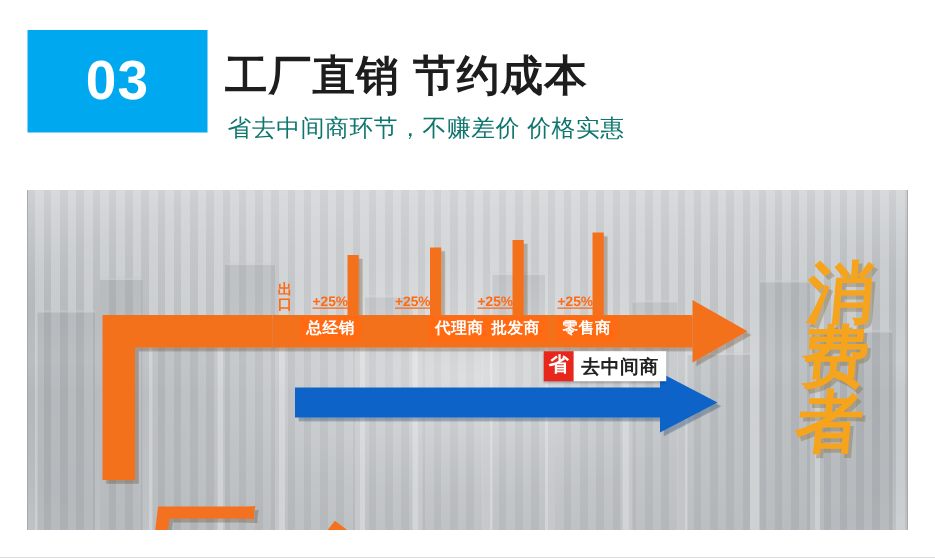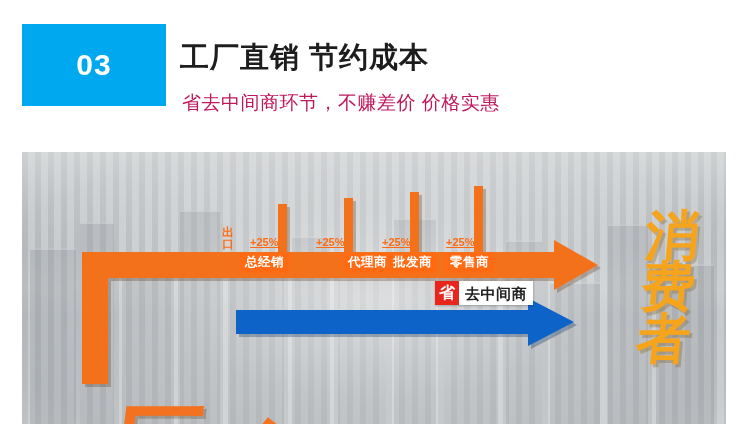--- a/index.html
+++ b/index.html
@@ -30,44 +30,44 @@
     background: #ffffff;
   }
   .badge {
     position: absolute;
     left: 22px;
     top: 24px;
     width: 144px;
     height: 82px;
     background: #00a8f0;
     color: #ffffff;
-    font-size: 30px;
+    font-size: 44px;
     font-weight: bold;
     display: flex;
     align-items: center;
     justify-content: center;
     letter-spacing: 1px;
     text-align: right;
   }
   .head-title {
     position: absolute;
     left: 180px;
     top: 38px;
-    font-size: 29px;
+    font-size: 34px;
     font-weight: bold;
     color: #1d1d1d;
     letter-spacing: 1px;
     white-space: nowrap;
   }
   .head-sub {
     position: absolute;
     left: 182px;
     top: 90px;
     font-size: 19px;
-    color: #be185d;
+    color: #0f766e;
     letter-spacing: 0.5px;
     white-space: nowrap;
   }
 
   
   .panel {
     position: absolute;
     left: 22px;
     top: 152px;
     width: 704px;

